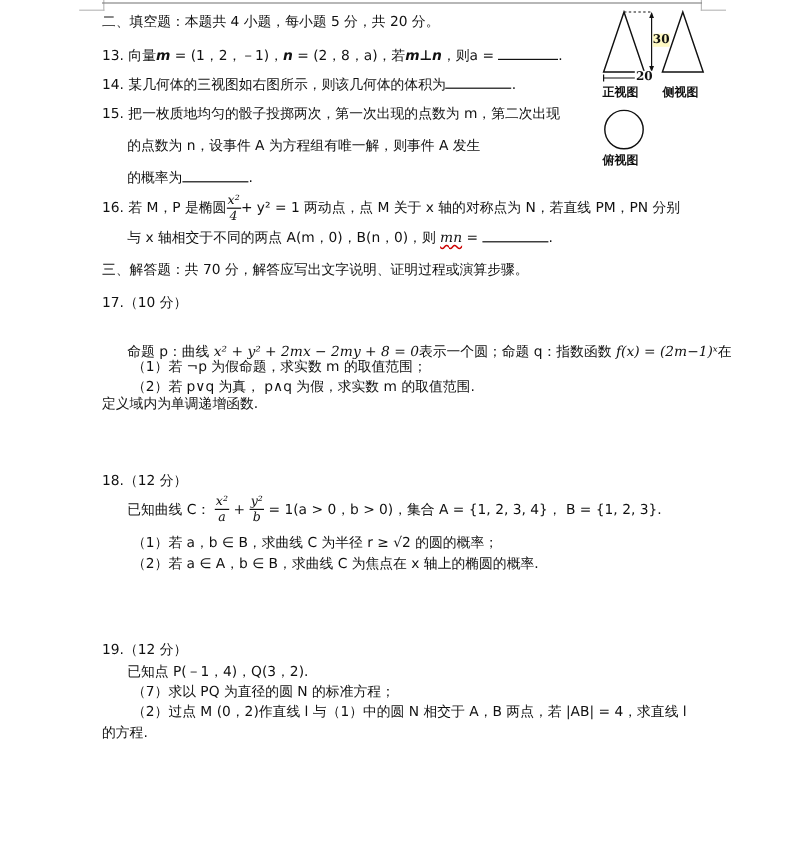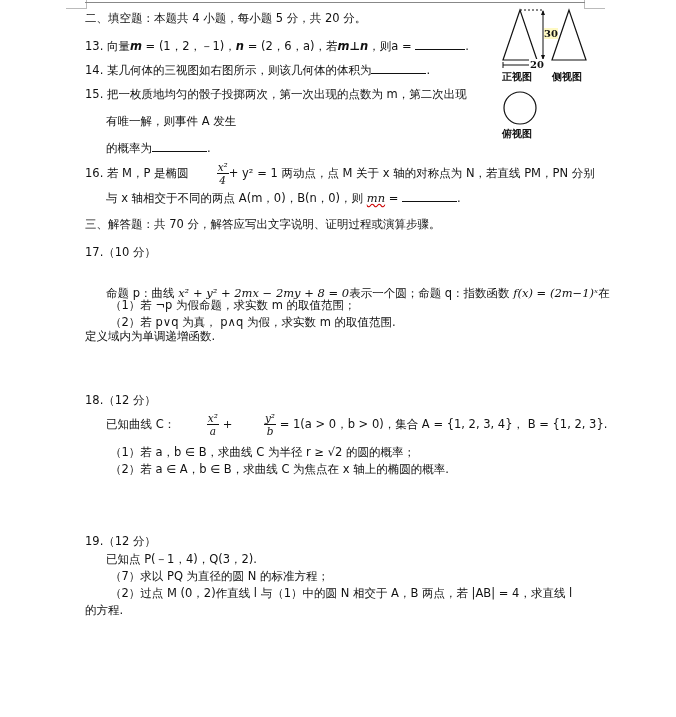--- a/index.html
+++ b/index.html
@@ -9,53 +9,53 @@
   .corner-l { position:absolute; left:66px; top:0; width:20px; height:8px;
               border-right:1px solid #bbb; border-bottom:1px solid #bbb; }
   .corner-r { position:absolute; left:584px; top:0; width:20px; height:8px;
               border-left:1px solid #bbb; border-bottom:1px solid #bbb; }
   .line { position:absolute; left:85px; font-size:11.5px; white-space:nowrap; line-height:16px; }
   .ind1 { left:106px; }
   .ind2 { left:110px; }
   .m { font-family:"DejaVu Serif","Liberation Serif",serif; font-style:italic; }
   .mb { font-weight:bold; font-style:italic; font-family:"DejaVu Sans",sans-serif; }
   .blank { display:inline-block; width:55px; border-bottom:1px solid #111; height:11px; vertical-align:baseline; }
-  .frac { display:inline-block; vertical-align:middle; text-align:center; font-family:"DejaVu Serif",serif; font-style:italic; font-size:10.5px; line-height:12px;margin-left:28px; }
+  .frac { display:inline-block; vertical-align:middle; text-align:center; font-family:"DejaVu Serif",serif; font-style:italic; font-size:10.5px; line-height:12px; }
   .frac .num { display:block; border-bottom:1px solid #111; padding:0 1px; }
   .frac .den { display:block; }
   .brace { display:inline-block; vertical-align:middle; font-family:"DejaVu Serif",serif; font-style:italic; font-size:10.5px; line-height:15px; border-left:1px solid #111; padding-left:4px; margin:0 2px; border-radius:4px 0 0 4px; }
   .wavy { text-decoration:underline wavy #c00; }
   .fig { position:absolute; left:488px; top:4px; width:110px; height:140px; }
   .fig-label { position:absolute; font-size:10px; font-weight:bold; font-family:"DejaVu Serif",serif; }
 </style>
 </head>
 <body>
 
 <div class="corner-l"></div>
 <div class="corner-r"></div>
 <div class="page-edge-top"></div>
 
 <div class="line" style="top:10px;">二、填空题：本题共 4 小题，每小题 5 分，共 20 分。</div>
 
 <div class="line" style="top:38px;">
   <span>13.</span>
-  <span>向量</span><span class="mb">m</span><span> = (1，2，－1)，</span><span class="mb">n</span><span> = (2，6，a)，若</span><span class="mb">m⊥n</span><span>，则a = </span><span class="blank" style="width:50px"></span><span>.</span>
+  <span>向量</span><span class="mb">m</span><span> = (1，2，－1)，</span><span class="mb">n</span><span> = (2，8，a)，若</span><span class="mb">m⊥n</span><span>，则a = </span><span class="blank" style="width:50px"></span><span>.</span>
 </div>
 
 <div class="line" style="top:62px;">
   <span>14.</span>
   <span>某几何体的三视图如右图所示，则该几何体的体积为</span><span class="blank"></span><span>.</span>
 </div>
 
 <div class="line" style="top:86px;">
   <span>15.</span>
   <span>把一枚质地均匀的骰子投掷两次，第一次出现的点数为 m，第二次出现</span>
 </div>
 <div class="line ind1" style="top:104px; line-height:34px;">
-  <span>有唯一解，则事件 A 发生</span>
+  <span>的点数为 n，设事件 A 为方程组</span><span>有唯一解，则事件 A 发生</span>
 </div>
 <div class="line ind1" style="top:140px;">
   <span>的概率为</span><span class="blank"></span><span>.</span>
 </div>
 
 <div class="line" style="top:158px; line-height:30px;">
   <span>16.</span>
   <span>若 M，P 是椭圆</span><span class="frac"><span class="num">x²</span><span class="den">4</span></span><span>+ y² = 1 两动点，点 M 关于 x 轴的对称点为 N，若直线 PM，PN 分别</span>
 </div>
 <div class="line ind1" style="top:190px;">

